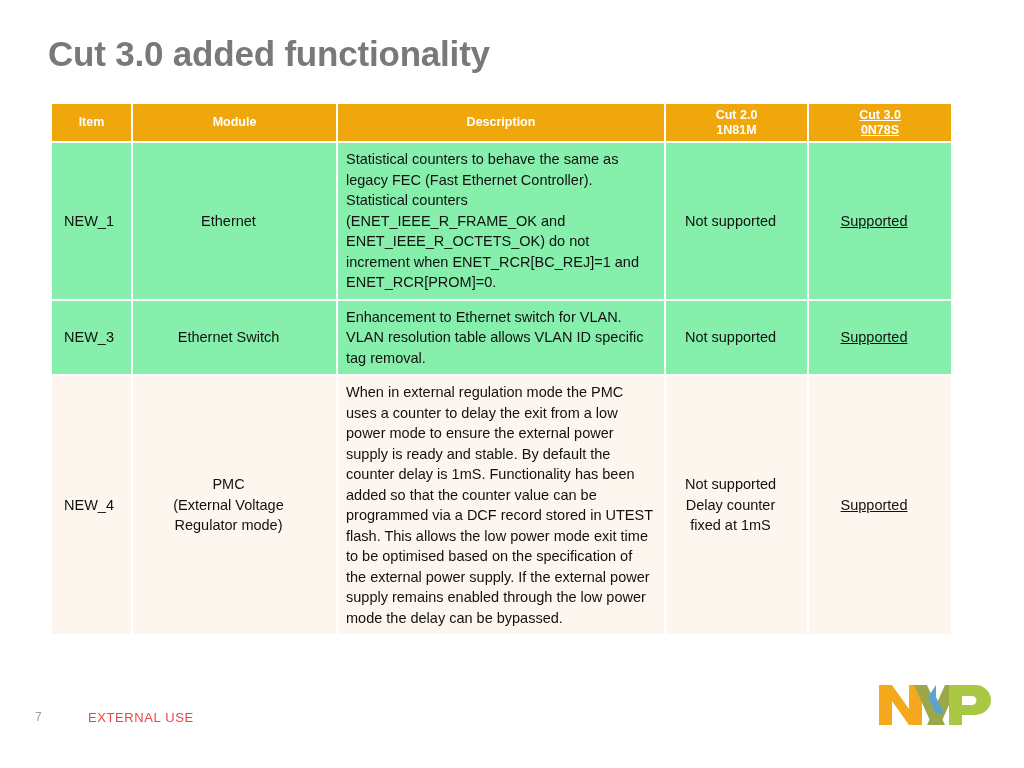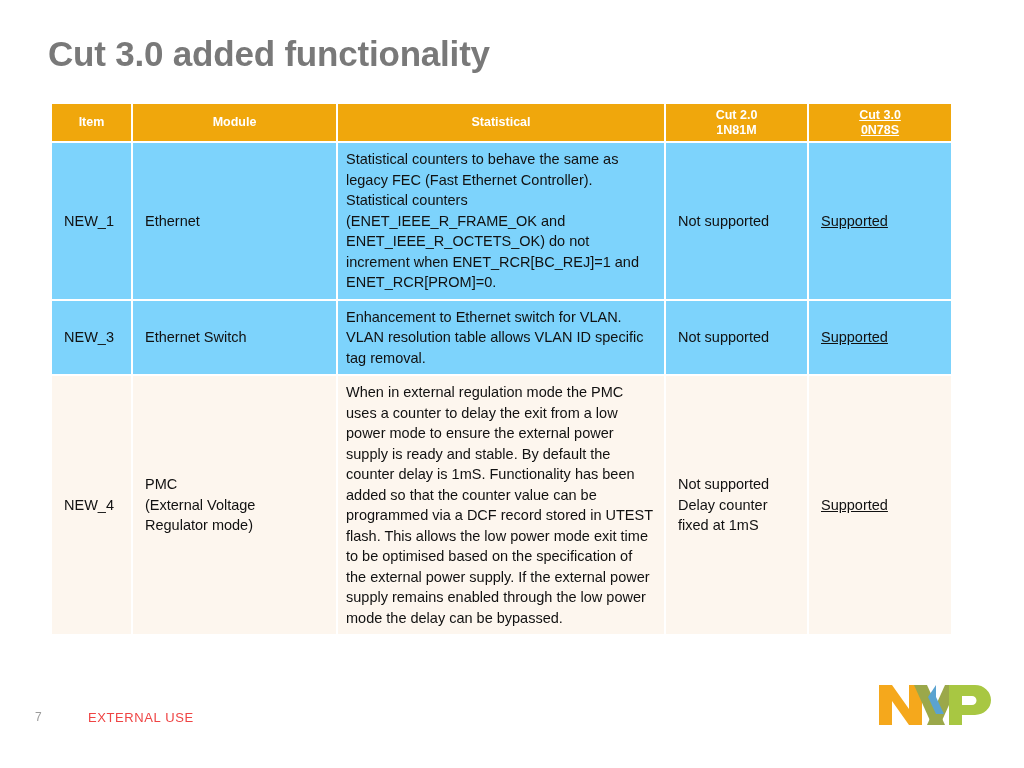--- a/index.html
+++ b/index.html
@@ -74,31 +74,31 @@
     color: #111111;
     line-height: 20.5px;
   }
   .cell-pad {
     padding: 6px 24px 6px 12px;
   }
   .desc .cell-pad {
     padding: 6px 10px 6px 8px;
   }
 
-  tr.shade-a td { background: #7dd3fc; }
+  tr.shade-a td { background: #86efac; }
   tr.shade-b td { background: #FDF6EE; }
 
   
   col.c-item   { width: 80px; }
   col.c-module { width: 205px; }
   col.c-desc   { width: 328px; }
   col.c-cut20  { width: 143px; }
   col.c-cut30  { width: 143px; }
 
-  .nowrap-pre { white-space: pre-line; }
+  .nowrap-pre { white-space: pre-line; text-align: center; }
 
   
   .footer-page {
     position: absolute;
     left: 35px;
     top: 710px;
     font-size: 12px;
     color: #9b9b9b;
     font-family: "Liberation Sans", sans-serif;
   }
@@ -137,21 +137,21 @@
     </colgroup>
     <thead>
       <tr>
         <th>
           <span>Item</span>
         </th>
         <th>
           <span>Module</span>
         </th>
         <th>
-          <span>Statistical</span>
+          <span>Description</span>
         </th>
         <th>
           <span>Cut 2.0</span>
           <span class="sub">1N81M</span>
         </th>
         <th>
           <span>Cut 3.0</span>
           <span class="sub">0N78S</span>
         </th>
       </tr>

